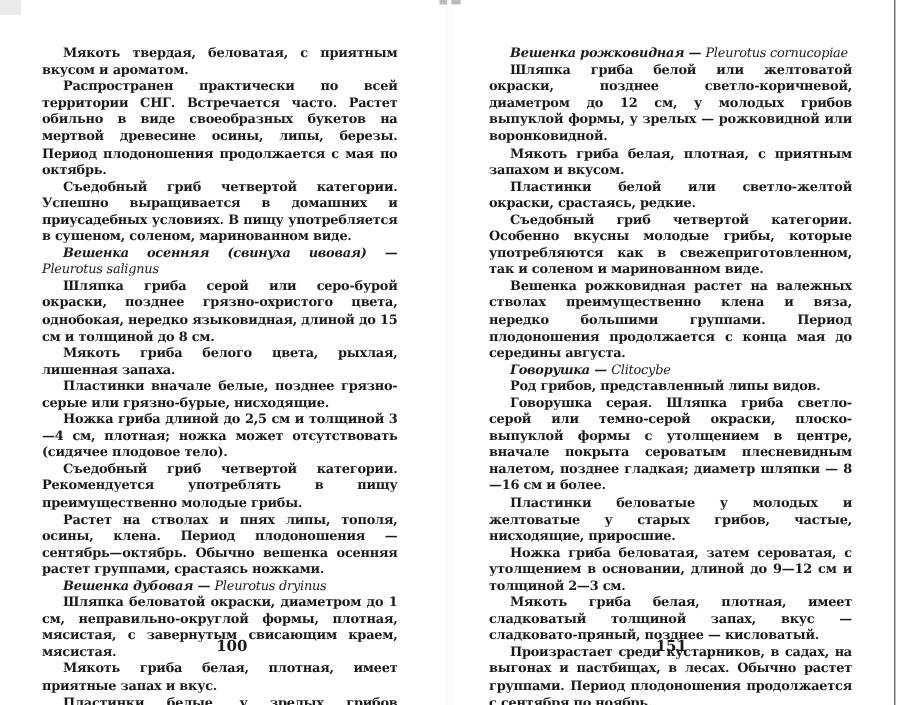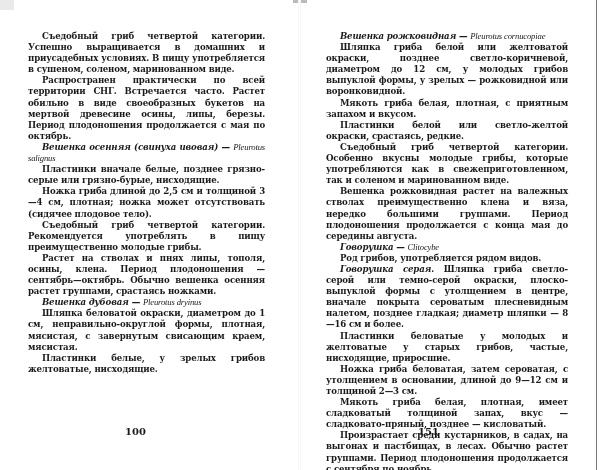--- a/index.html
+++ b/index.html
@@ -7,66 +7,70 @@
          font-family:"DejaVu Serif","Liberation Serif",serif; color:#1a1a1a; }
   .page { position:absolute; top:0; height:470px; }
   .page-left { left:0; width:300px; }
   .page-right { left:300px; width:300px; }
   .text { position:absolute; font-size:8.6px; line-height:11.1px; text-align:justify;
           font-weight:600; letter-spacing:-0.15px; }
   .page-left .text { left:28px; width:237px; top:31px; }
   .page-right .text { left:26px; width:242px; top:31px; }
   .p { margin:0; text-indent:14px; }
   .h { margin:0; text-indent:14px; font-style:italic; font-weight:700; }
-  .h .latin { font-weight:400;font-family:Liberation Serif, serif; }
-  .it { font-style:italic; }
-  .pn { position:absolute; top:426px; font-size:10px; font-weight:700; width:40px; text-align:left; }
+  .h .latin { font-weight:400; }
+  .it { }
+  .pn { position:absolute; top:426px; font-size:10px; font-weight:700; width:40px; text-align:right; }
   .page-left .pn { left:125px; }
   .page-right .pn { left:118px; }
   .gutter { position:absolute; left:298px; top:0; width:3px; height:470px;
             background:linear-gradient(to right,#f4f4f4,#fff,#f4f4f4); }
   .edge-right { position:absolute; right:3px; top:0; width:1px; height:470px; background:#777; }
   .corner-mark { position:absolute; left:0; top:0; width:14px; height:10px; background:#eaeaea; }
   .top-mark { position:absolute; left:293px; top:0; width:14px; height:3px; background:#bbb; }
 </style>
 </head>
 <body>
 
 <div class="corner-mark"></div>
 <div class="top-mark"></div>
 <div class="gutter"></div>
 <div class="edge-right"></div>
 
 <div class="page page-left">
   <div class="text">
+    <p class="p">Мякоть твердая, беловатая, с приятным вкусом и ароматом.</p>
+    <p class="p">Распространен практически по всей территории СНГ. Встречается часто. Растет обильно в виде своеобразных букетов на мертвой древесине осины, липы, березы. Период плодоношения продолжается с мая по октябрь.</p>
     <p class="p">Съедобный гриб четвертой категории. Успешно выращивается в домашних и приусадебных условиях. В пищу употребляется в сушеном, соленом, маринованном виде.</p>
-    <p class="p">Распространен практически по всей территории СНГ. Встречается часто. Растет обильно в виде своеобразных букетов на мертвой древесине осины, липы, березы. Период плодоношения продолжается с мая по октябрь.</p>
     <p class="h"><span>Вешенка осенняя (свинуха ивовая) —</span> <span class="latin">Pleurotus salignus</span></p>
+    <p class="p">Шляпка гриба серой или серо-бурой окраски, позднее грязно-охристого цвета, однобокая, нередко языковидная, длиной до 15 см и толщиной до 8 см.</p>
+    <p class="p">Мякоть гриба белого цвета, рыхлая, лишенная запаха.</p>
     <p class="p">Пластинки вначале белые, позднее грязно-серые или грязно-бурые, нисходящие.</p>
     <p class="p">Ножка гриба длиной до 2,5 см и толщиной 3—4 см, плотная; ножка может отсутствовать (сидячее плодовое тело).</p>
     <p class="p">Съедобный гриб четвертой категории. Рекомендуется употреблять в пищу преимущественно молодые грибы.</p>
     <p class="p">Растет на стволах и пнях липы, тополя, осины, клена. Период плодоношения — сентябрь—октябрь. Обычно вешенка осенняя растет группами, срастаясь ножками.</p>
     <p class="h"><span>Вешенка дубовая —</span> <span class="latin">Pleurotus dryinus</span></p>
     <p class="p">Шляпка беловатой окраски, диаметром до 1 см, неправильно-округлой формы, плотная, мясистая, с завернутым свисающим краем, мясистая.</p>
+    <p class="p">Мякоть гриба белая, плотная, имеет приятные запах и вкус.</p>
     <p class="p">Пластинки белые, у зрелых грибов желтоватые, нисходящие.</p>
 
   </div>
   <div class="pn">100</div>
 </div>
 
 <div class="page page-right">
   <div class="text">
     <p class="h"><span>Вешенка рожковидная —</span> <span class="latin">Pleurotus cornucopiae</span></p>
     <p class="p">Шляпка гриба белой или желтоватой окраски, позднее светло-коричневой, диаметром до 12 см, у молодых грибов выпуклой формы, у зрелых — рожковидной или воронковидной.</p>
     <p class="p">Мякоть гриба белая, плотная, с приятным запахом и вкусом.</p>
     <p class="p">Пластинки белой или светло-желтой окраски, срастаясь, редкие.</p>
     <p class="p">Съедобный гриб четвертой категории. Особенно вкусны молодые грибы, которые употребляются как в свежеприготовленном, так и соленом и маринованном виде.</p>
     <p class="p">Вешенка рожковидная растет на валежных стволах преимущественно клена и вяза, нередко большими группами. Период плодоношения продолжается с конца мая до середины августа.</p>
     <p class="h"><span>Говорушка —</span> <span class="latin">Clitocybe</span></p>
-    <p class="p">Род грибов, употребляется рядом видов.</p>
+    <p class="p">Род грибов, представленный липы видов.</p>
     <p class="p"><span class="it">Говорушка серая.</span><span> Шляпка гриба светло-серой или темно-серой окраски, плоско-выпуклой формы с утолщением в центре, вначале покрыта сероватым плесневидным налетом, позднее гладкая; диаметр шляпки — 8—16 см и более.</span></p>
     <p class="p">Пластинки беловатые у молодых и желтоватые у старых грибов, частые, нисходящие, приросшие.</p>
     <p class="p">Ножка гриба беловатая, затем сероватая, с утолщением в основании, длиной до 9—12 см и толщиной 2—3 см.</p>
     <p class="p">Мякоть гриба белая, плотная, имеет сладковатый толщиной запах, вкус — сладковато-пряный, позднее — кисловатый.</p>
     <p class="p">Произрастает среди кустарников, в садах, на выгонах и пастбищах, в лесах. Обычно растет группами. Период плодоношения продолжается с сентября по ноябрь.</p>
 
   </div>
   <div class="pn">151</div>
 </div>
 

